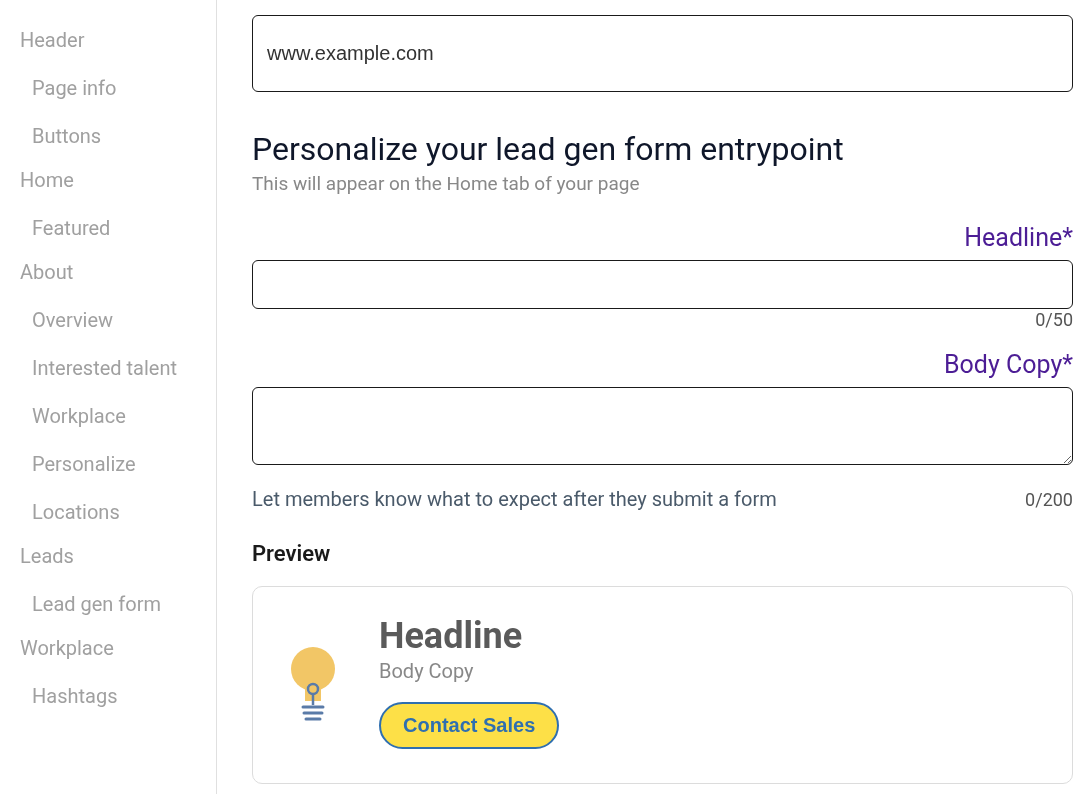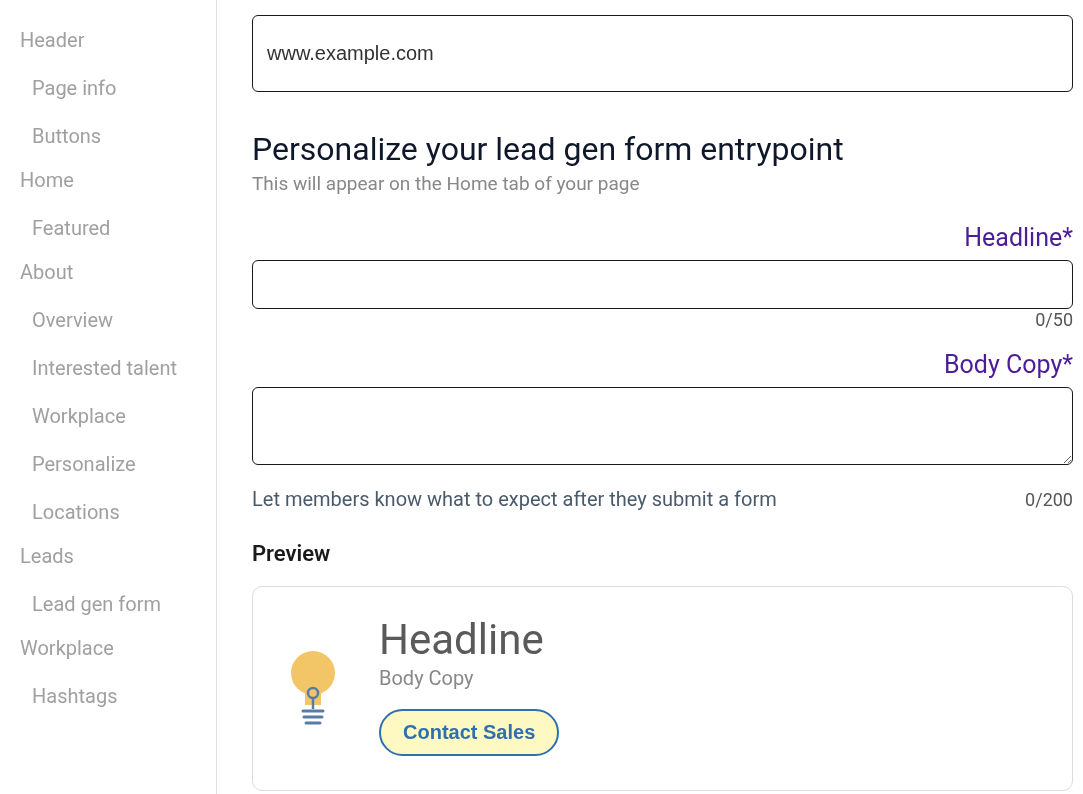--- a/index.html
+++ b/index.html
@@ -132,36 +132,36 @@
     .bulb-icon-wrap {
       width: 52px;
       display: flex;
       justify-content: center;
       flex-shrink: 0;
     }
     .preview-content {
       flex: 1;
     }
     .preview-headline {
-      font-size: 42px;
-      font-weight: 400;
+      font-size: 36px;
+      font-weight: 700;
       color: #5a5a5a;
       margin-bottom: 2px;
     }
     .preview-body {
       font-size: 20px;
       color: #888;
       margin-bottom: 19px;
     }
     .contact-button {
       display: inline-block;
       padding: 10px 22px;
       border: 2px solid #2f6fb0;
       border-radius: 28px;
-      background: #fef9c3;
+      background: #fde047;
       color: #2f6fb0;
       font-size: 20px;
       font-weight: 600;
       cursor: pointer;
     }
   </style>
 </head>
 <body>
 
 <div class="container">

